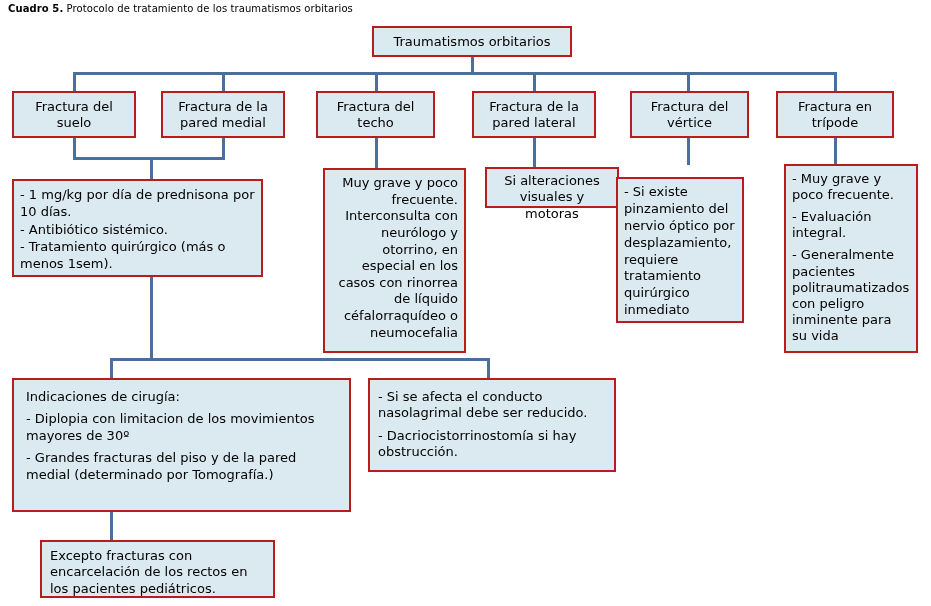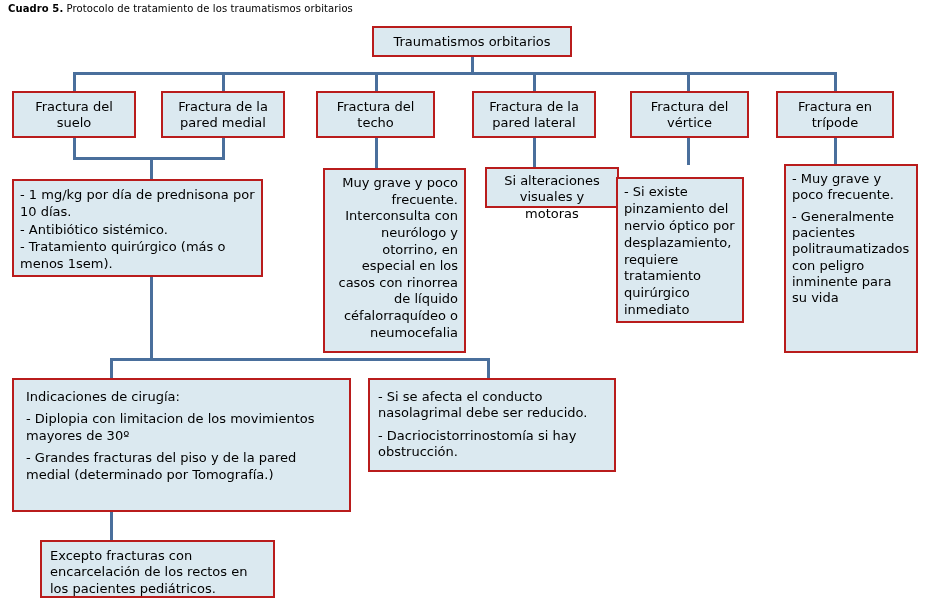--- a/index.html
+++ b/index.html
@@ -159,20 +159,21 @@
   <div class="node left" style="left:485px; top:167px; width:134px; height:41px; line-height:1.25; text-align:center; padding-top:4px;">
     <span class="ln">Si alteraciones visuales y motoras</span>
   </div>
 
   <div class="node left" style="left:616px; top:164px; width:128px; height:146px; line-height:1.30;margin-top:13px;">
     <span class="ln">- Si existe pinzamiento del nervio óptico por desplazamiento, requiere tratamiento quirúrgico inmediato</span>
   </div>
 
   <div class="node left" style="left:784px; top:164px; width:134px; height:189px; line-height:1.24;">
     <span class="para">- Muy grave y poco frecuente.</span>
+    <span class="para">- Evaluación integral.</span>
     <span class="para">- Generalmente pacientes politraumatizados con peligro inminente para su vida</span>
   </div>
 
   <div class="node left" style="left:12px; top:378px; width:339px; height:134px; line-height:1.26; padding:9px 12px;">
     <span class="para">Indicaciones de cirugía:</span>
     <span class="para">- Diplopia con limitacion de los movimientos mayores de 30º</span>
     <span class="para">- Grandes fracturas del piso y de la pared medial (determinado por Tomografía.)</span>
   </div>
 
   <div class="node left" style="left:368px; top:378px; width:248px; height:94px; line-height:1.26; padding:9px 8px;">

